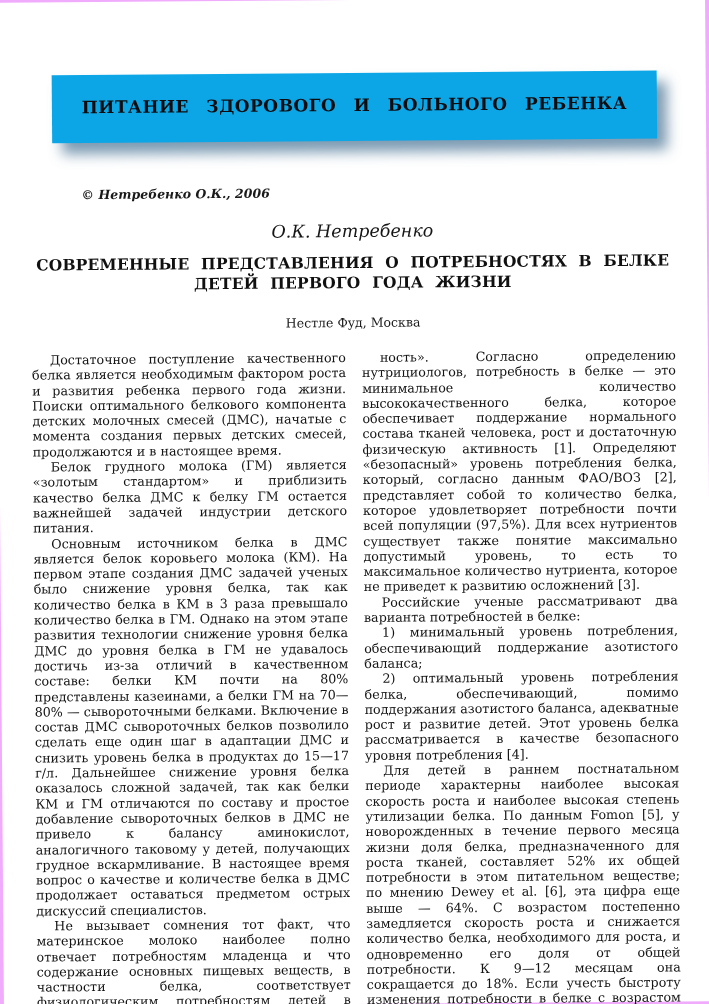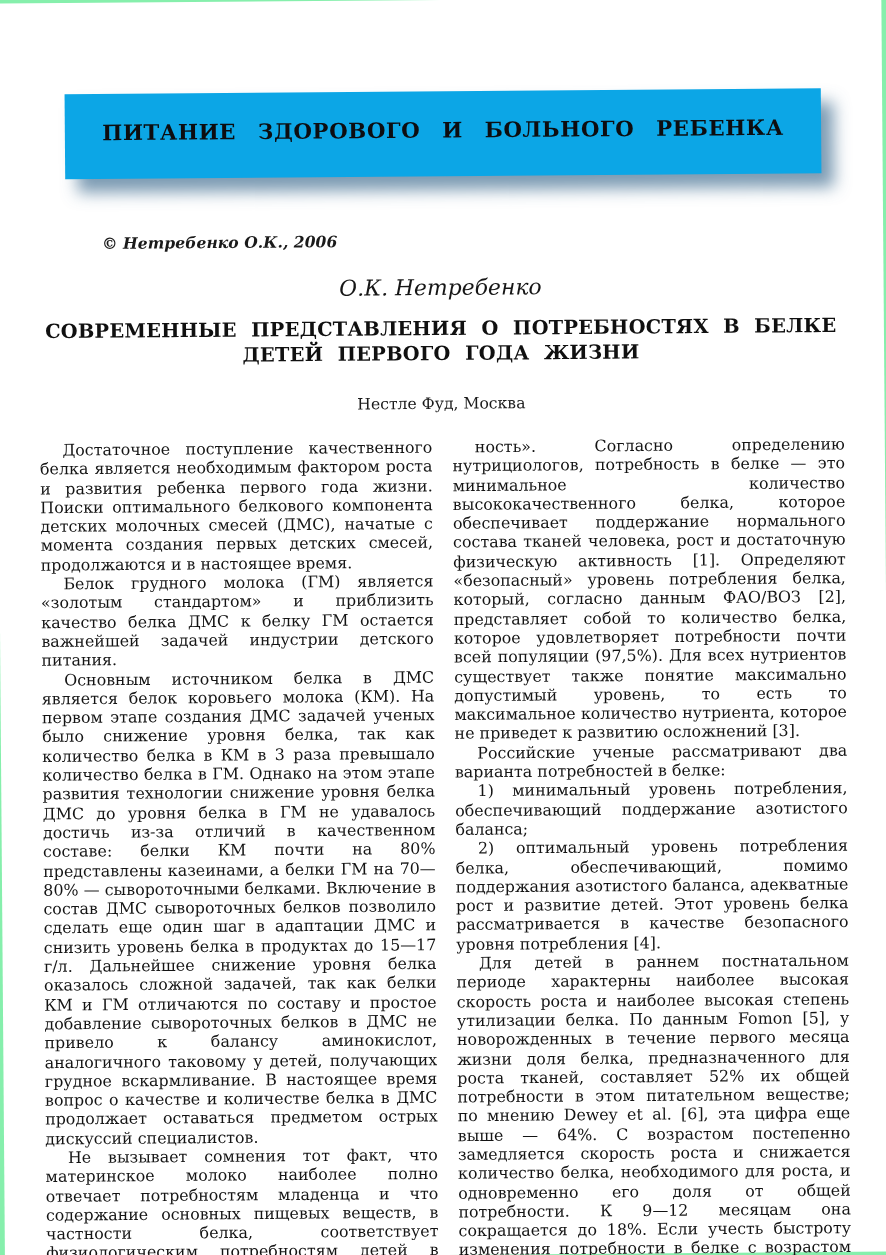--- a/index.html
+++ b/index.html
@@ -4,21 +4,21 @@
 <style>
   html, body {
     margin: 0;
     padding: 0;
     background: #ffffff;
   }
   .viewport {
     position: relative;
     width: 709px;
     height: 1004px;
-    background: #86efac;
+    background: #f0abfc;
     overflow: hidden;
     font-family: "DejaVu Serif", "Liberation Serif", serif;
     color: #141414;
   }
   .page {
     position: absolute;
     left: 0; top: 0;
     width: 709px;
     height: 1004px;
     background: #ffffff;

